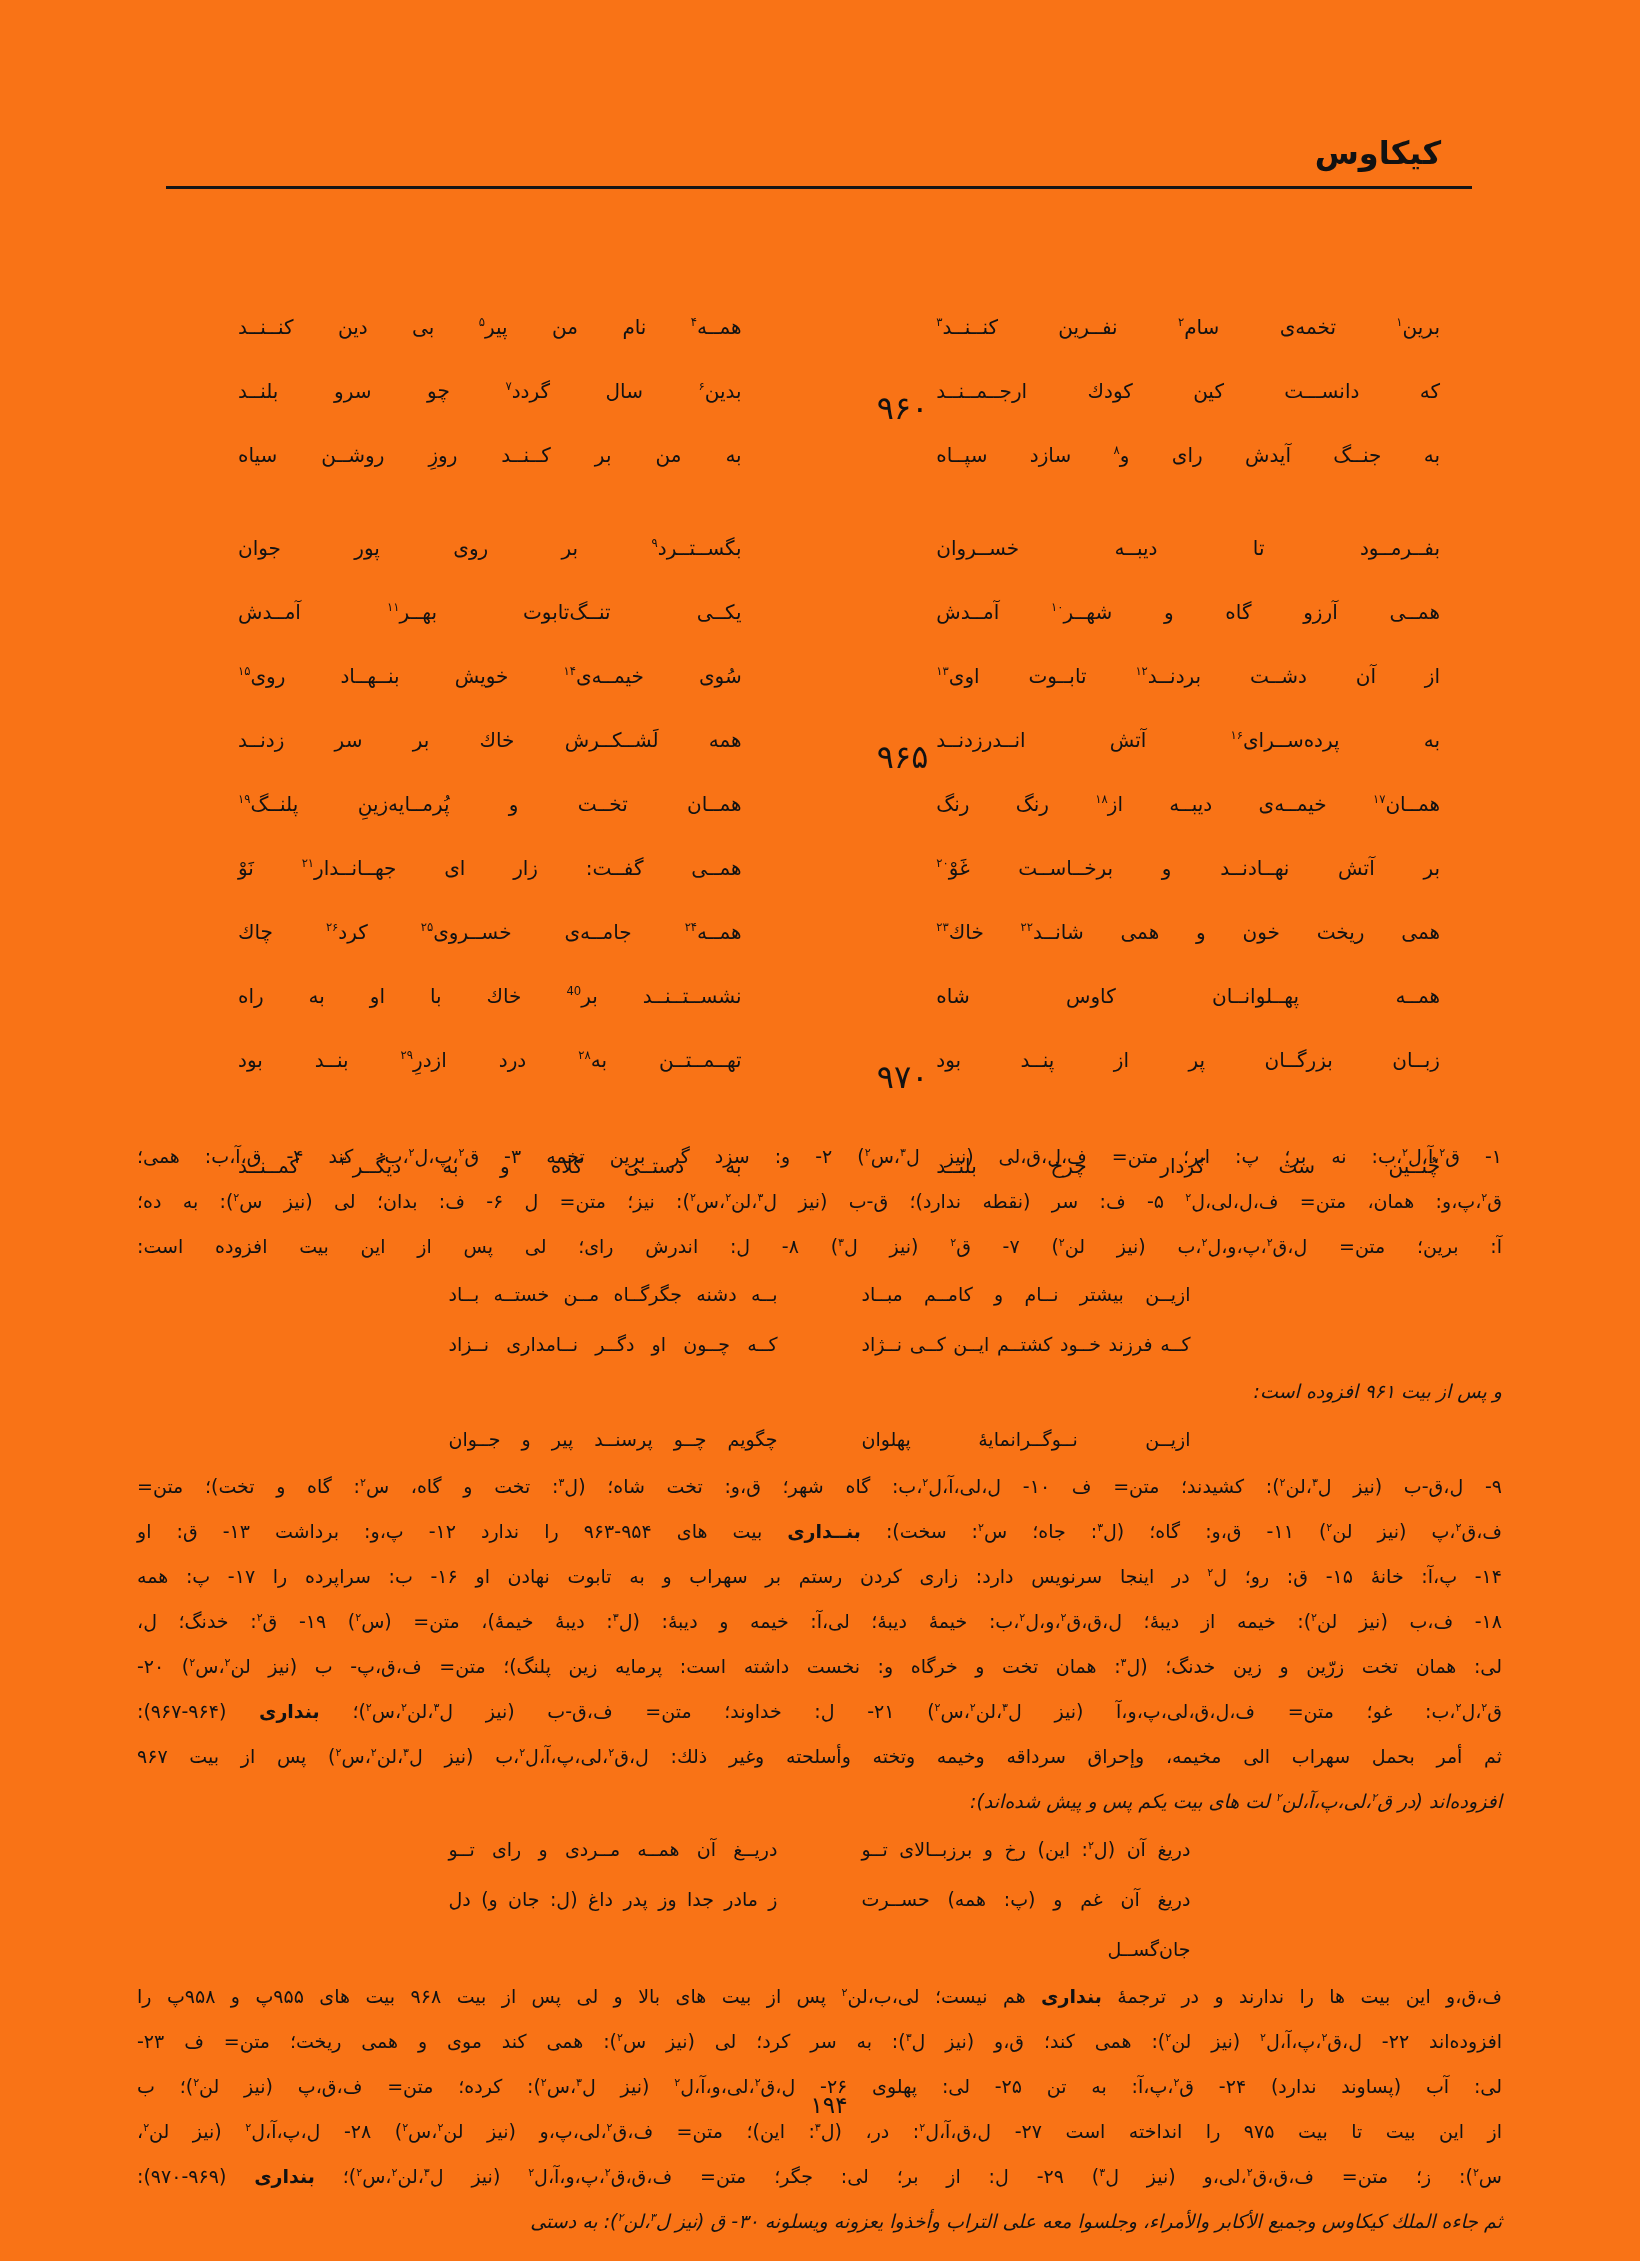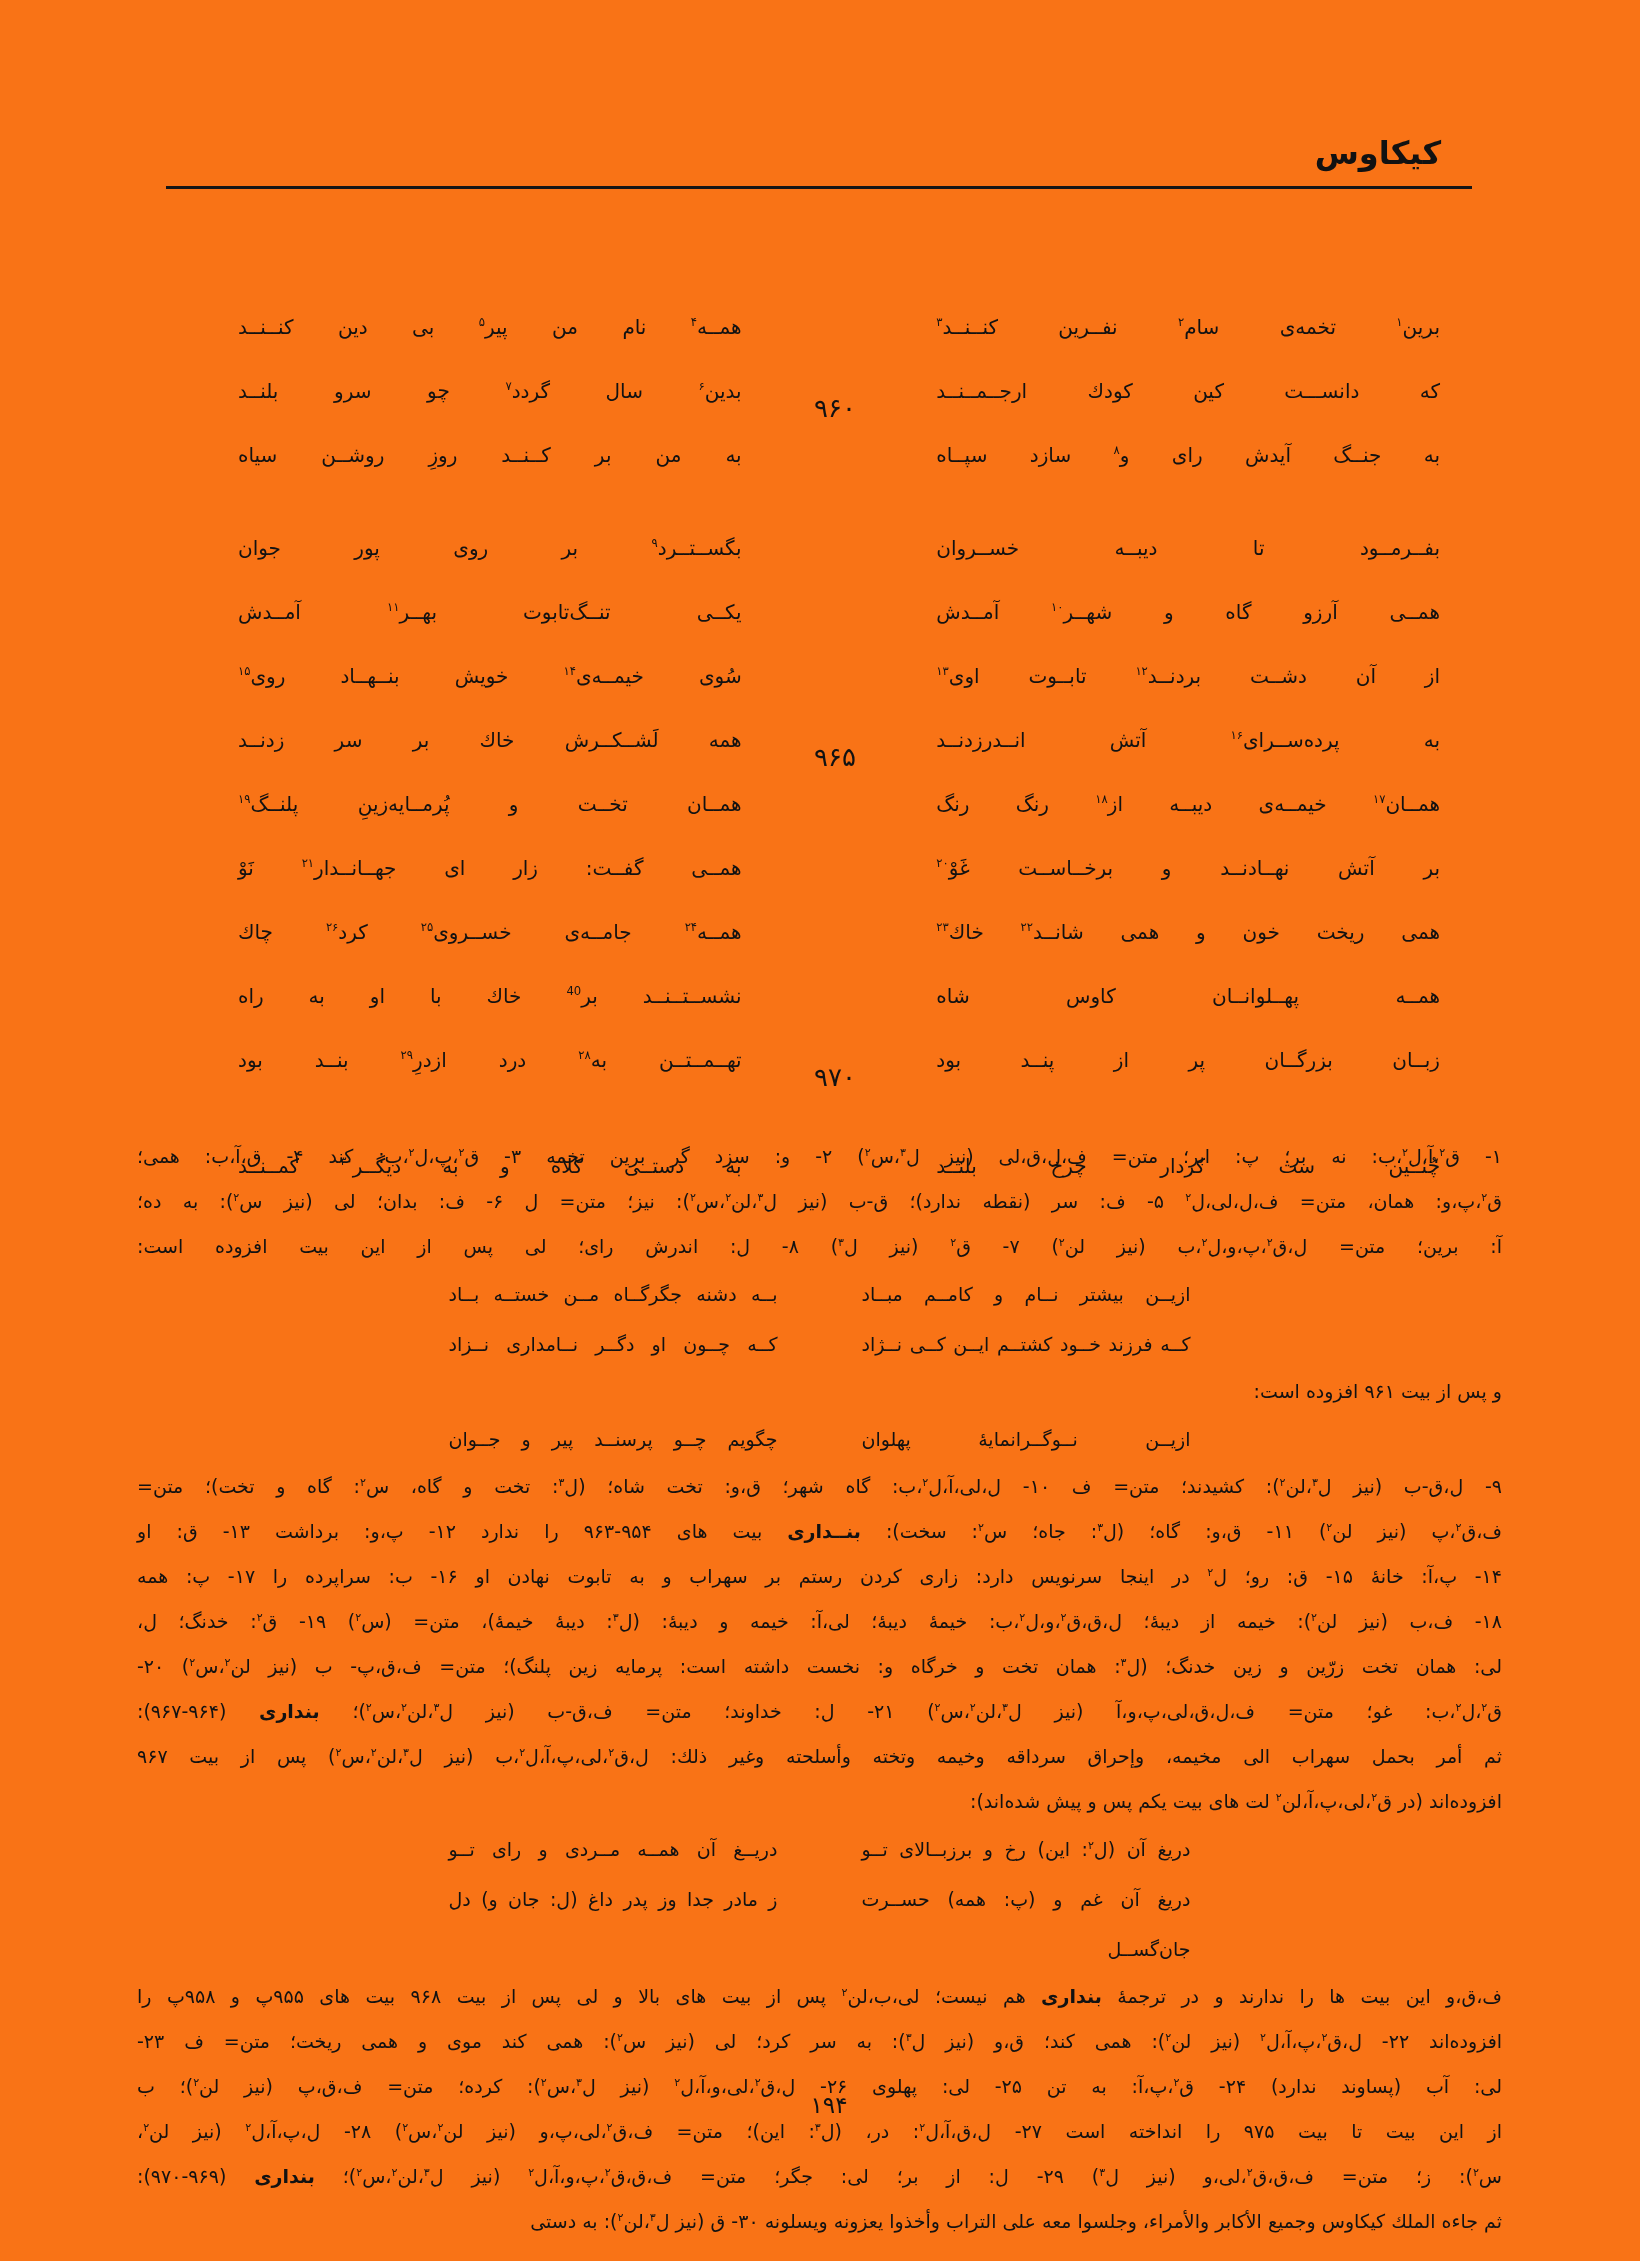--- a/index.html
+++ b/index.html
@@ -28,30 +28,30 @@
   .verse-row{display:flex;align-items:baseline;height:64px;}
   .verse-row.gap1{margin-top:29px;}
   .verse-row.gap2{margin-top:42px;}
   .hemi{
     width:510px;font-size:20px;line-height:1.5;
     text-align:justify;text-align-last:justify;
     white-space:normal;
     margin-left:8px;
   }
   .vnum{
-    width:189px;text-align:center;font-size:26px;
+    width:189px;font-size:32px;
     align-self:center;
   }
   sup{font-size:0.58em;line-height:0;vertical-align:super;}
   .apparatus{
     position:absolute;top:1134px;right:138px;width:1365px;
     font-size:19px;line-height:45px;
   }
   .app-line{text-align:justify;text-align-last:justify;}
-  .app-line.right{text-align:right;text-align-last:right;}
+  .app-line.right{text-align:right;text-align-last:right;font-style:italic;}
   .app-verse-row{
     display:flex;justify-content:center;gap:84px;
     line-height:50px;
   }
   .app-verse-row .ah{
     width:329px;font-size:19px;
     text-align:justify;text-align-last:justify;
   }
   .page-number{
     position:absolute;top:2092px;left:18px;right:0;

